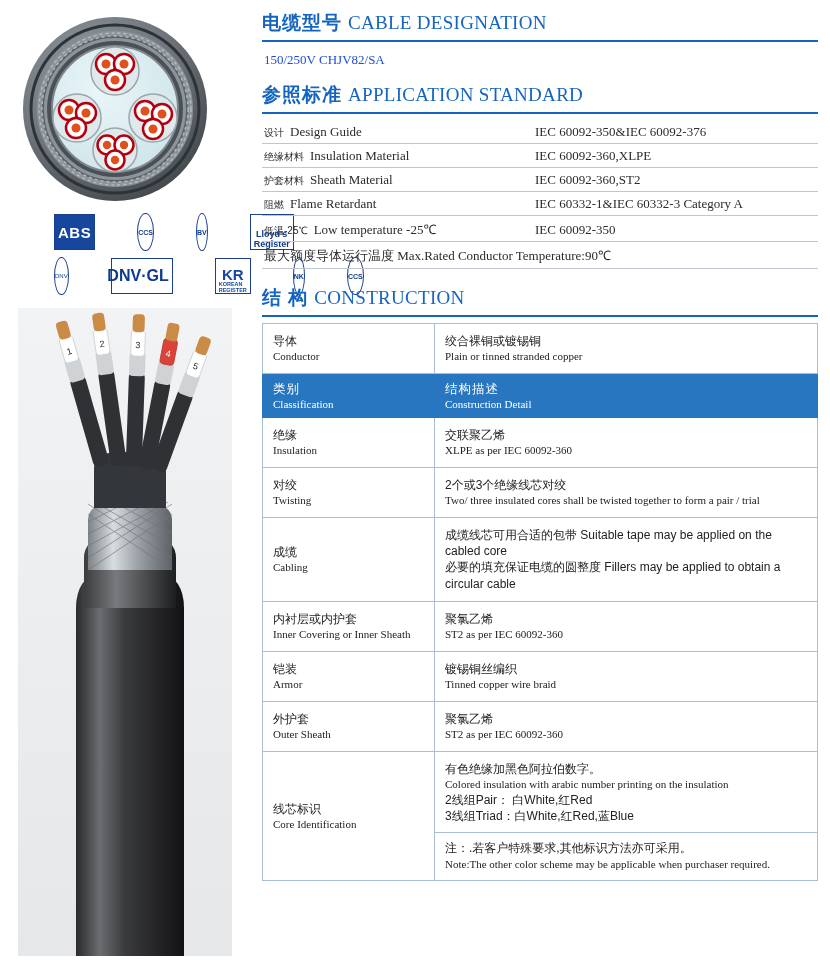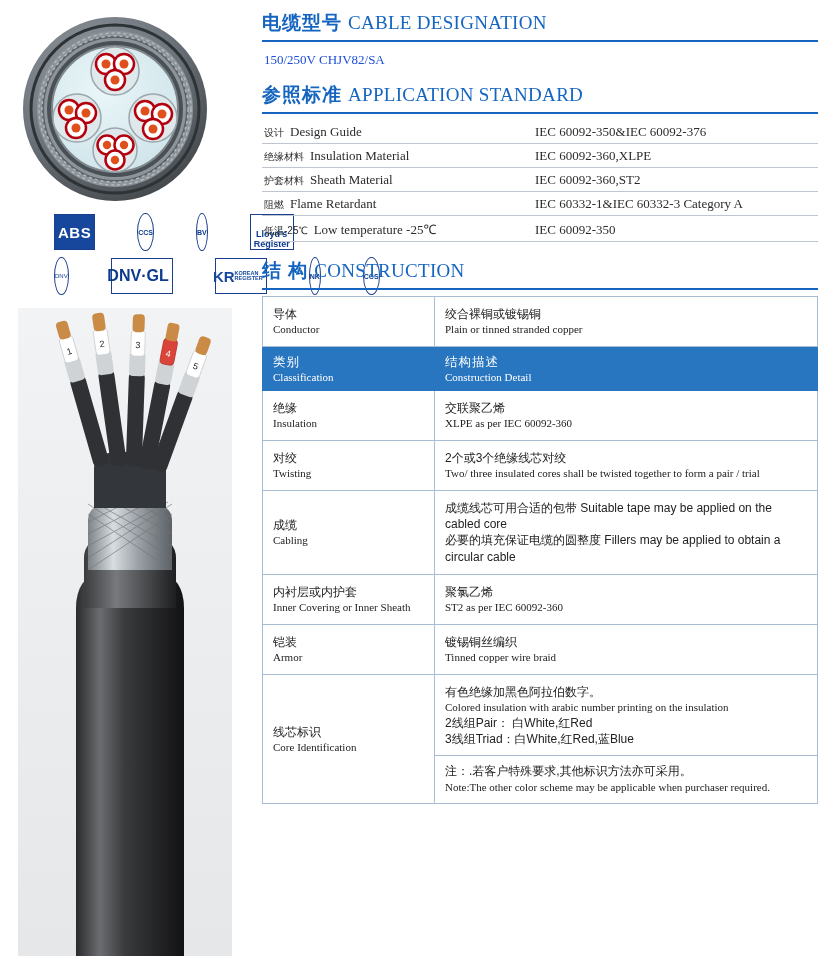--- a/index.html
+++ b/index.html
@@ -59,21 +59,21 @@
   .cert.round {
     border-radius: 50%;
     width: 38px; height: 38px;
     padding: 0;
     font-size: 7px;
     text-align: center;
   }
   .cert.abs { width: 58px; color: #ffffff; background: #16479d; font-size: 15px; letter-spacing: 0.5px; }
   .cert.lr { width: 54px; font-size: 9px; flex-direction: column; line-height: 1.05; }
   .cert.dnv { width: 62px; font-size: 16px; }
-  .cert.kr { width: 52px; flex-direction: row; line-height: 1.0; }
+  .cert.kr { width: 52px; flex-direction: column; line-height: 1.0; }
   .cert.kr .kr-big { font-size: 15px; color: #16479d; }
   .cert.kr .kr-small { font-size: 5.5px; color: #16479d; }
   .cert .mini { font-size: 6px; font-weight: normal; }
 
   .cable-photo {
     position: absolute;
     left: 18px; top: 308px;
     width: 214px; height: 648px;
     background: linear-gradient(180deg,#f0f1f3 0%, #e9eaec 100%);
     overflow: hidden;
@@ -427,20 +427,23 @@
           <td class="val">IEC 60092-360,ST2</td>
         </tr>
         <tr>
           <td class="label"><span class="cn">阻燃</span><span class="en">Flame Retardant</span></td>
           <td class="val">IEC 60332-1&amp;IEC 60332-3 Category A</td>
         </tr>
         <tr>
           <td class="label"><span class="cn">低温-25℃</span><span class="en">Low temperature -25℃</span></td>
           <td class="val">IEC 60092-350</td>
         </tr>
+        <tr class="full">
+          <td colspan="2">最大额度导体运行温度 Max.Rated Conductor Temperature:90℃</td>
+        </tr>
       </tbody>
         </table>
     </div>
 
     <div class="constr-wrap">
       <div class="sec-head">
         <span class="cn">结 构</span><span class="en">CONSTRUCTION</span>
       </div>
       <div class="rule"></div>
 
@@ -516,20 +519,30 @@
           <td class="c1">
             <span class="cn">铠装</span>
             <span class="en">Armor</span>
           </td>
           <td class="detail">
             <span class="cn">镀锡铜丝编织</span>
             <span class="en">Tinned copper wire braid</span>
           </td>
         </tr>
 
+        <tr>
+          <td class="c1">
+            <span class="cn">外护套</span>
+            <span class="en">Outer Sheath</span>
+          </td>
+          <td class="detail">
+            <span class="cn">聚氯乙烯</span>
+            <span class="en">ST2 as per IEC 60092-360</span>
+          </td>
+        </tr>
 
         <tr>
           <td class="c1">
             <span class="cn">线芯标识</span>
             <span class="en">Core Identification</span>
           </td>
           <td class="detail">
             <span class="cn">有色绝缘加黑色阿拉伯数字。</span>
             <span class="en">Colored insulation with arabic number printing on the insulation</span>
             <span class="cn">2线组Pair：  白White,红Red</span>

